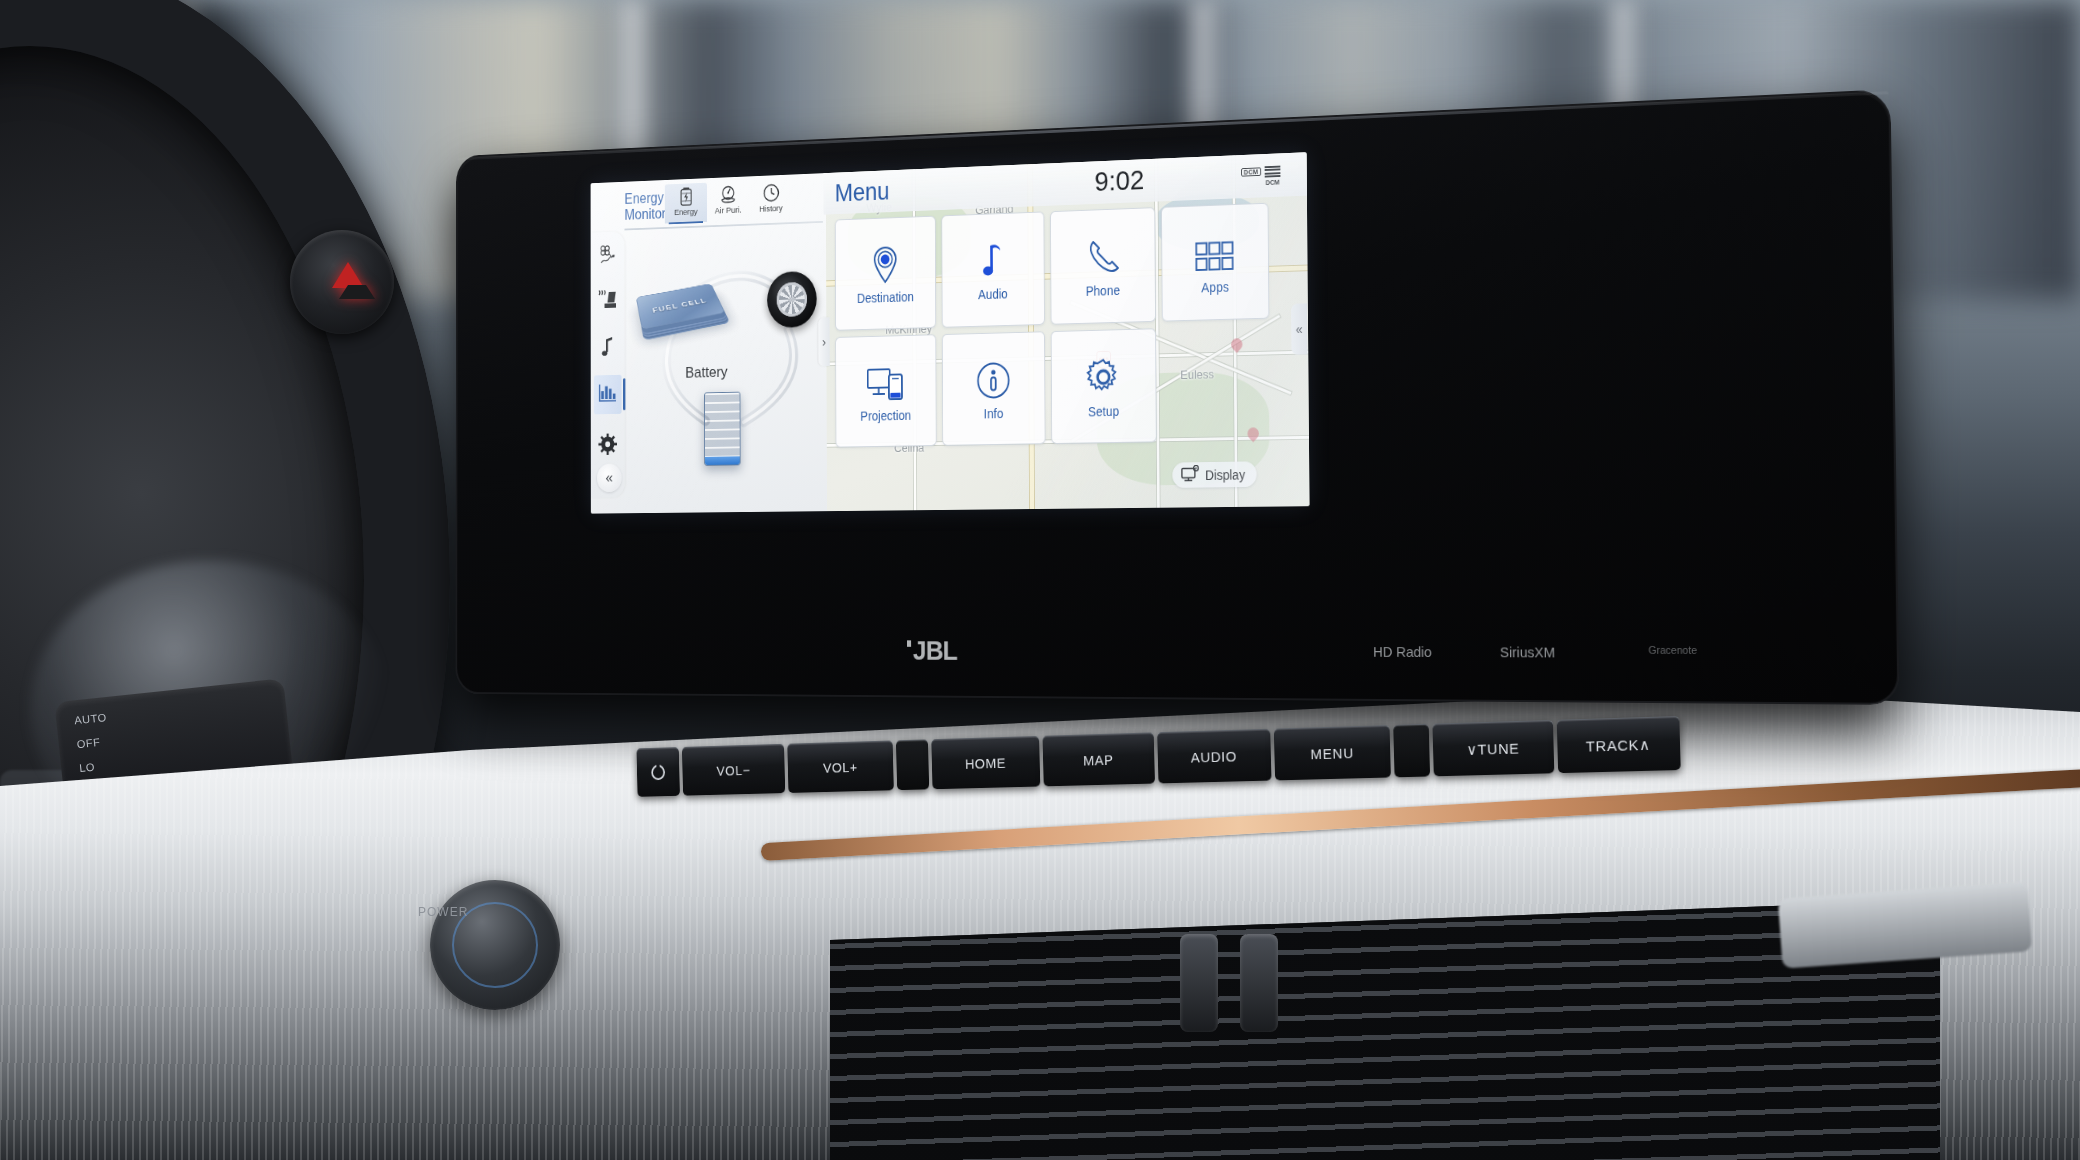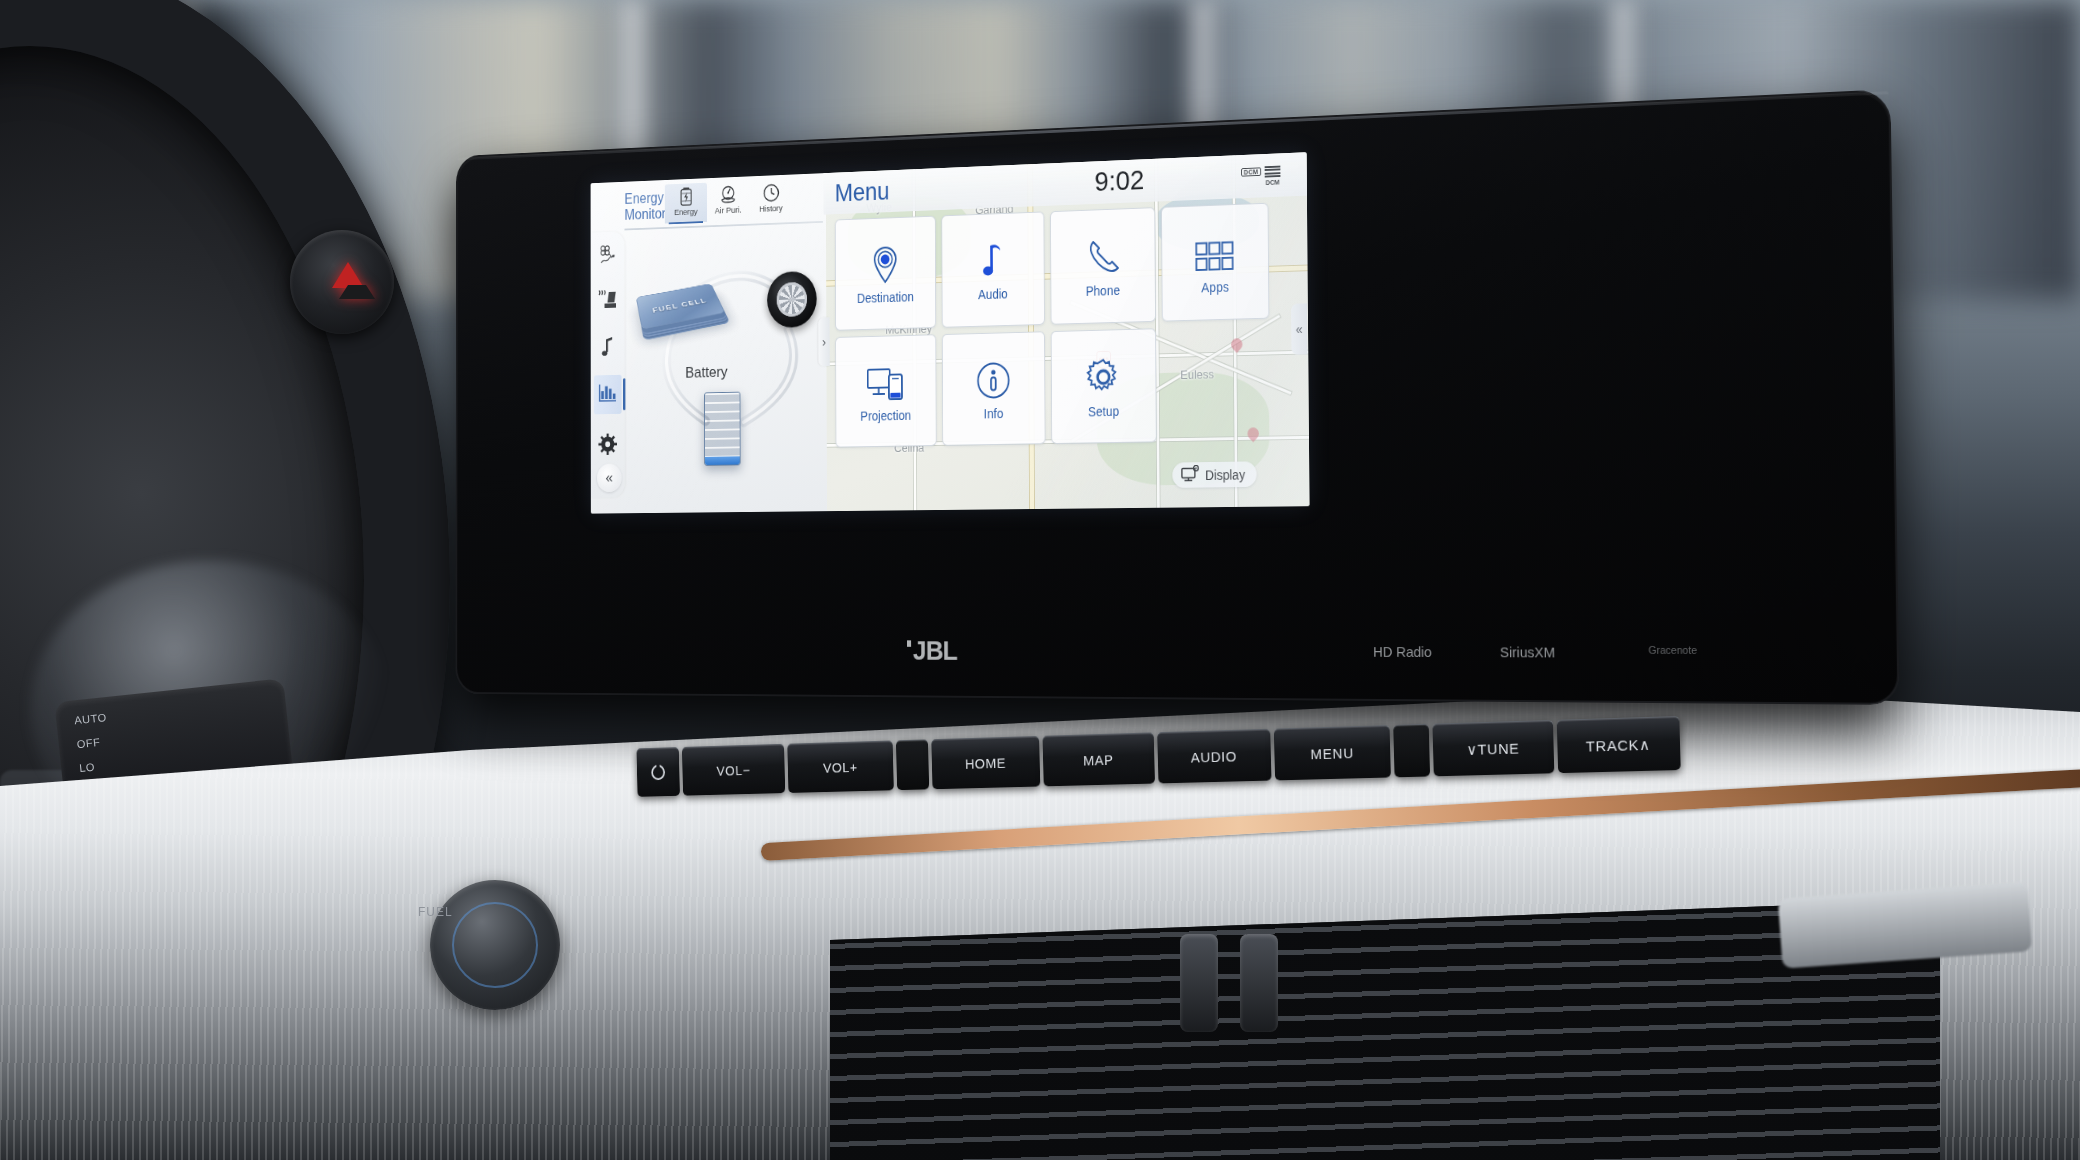--- a/index.html
+++ b/index.html
@@ -270,21 +270,21 @@
   </div>
   <div class="copper-trim"></div>
   <div class="vent-grille">
     <div class="vent-slats"></div>
     <div class="vent-knob" style="left:350px;"></div>
     <div class="vent-knob" style="left:410px;"></div>
   </div>
   <div class="vent-chrome"></div>
   <div class="dial"></div>
   <div class="dial-glow"></div>
-  <div class="dial-lbl">FUEL</div>
+  <div class="dial-lbl">POWER</div>
 
   <div class="headunit">
     <div class="bezel-hl"></div>
 
     <div class="lcd">
 
       <div class="map">
         <div class="map-green" style="left:30px;top:30px;width:150px;height:90px;"></div>
         <div class="map-green" style="left:330px;top:230px;width:200px;height:120px;"></div>
         <div class="map-water" style="left:400px;top:40px;width:120px;height:60px;"></div>

